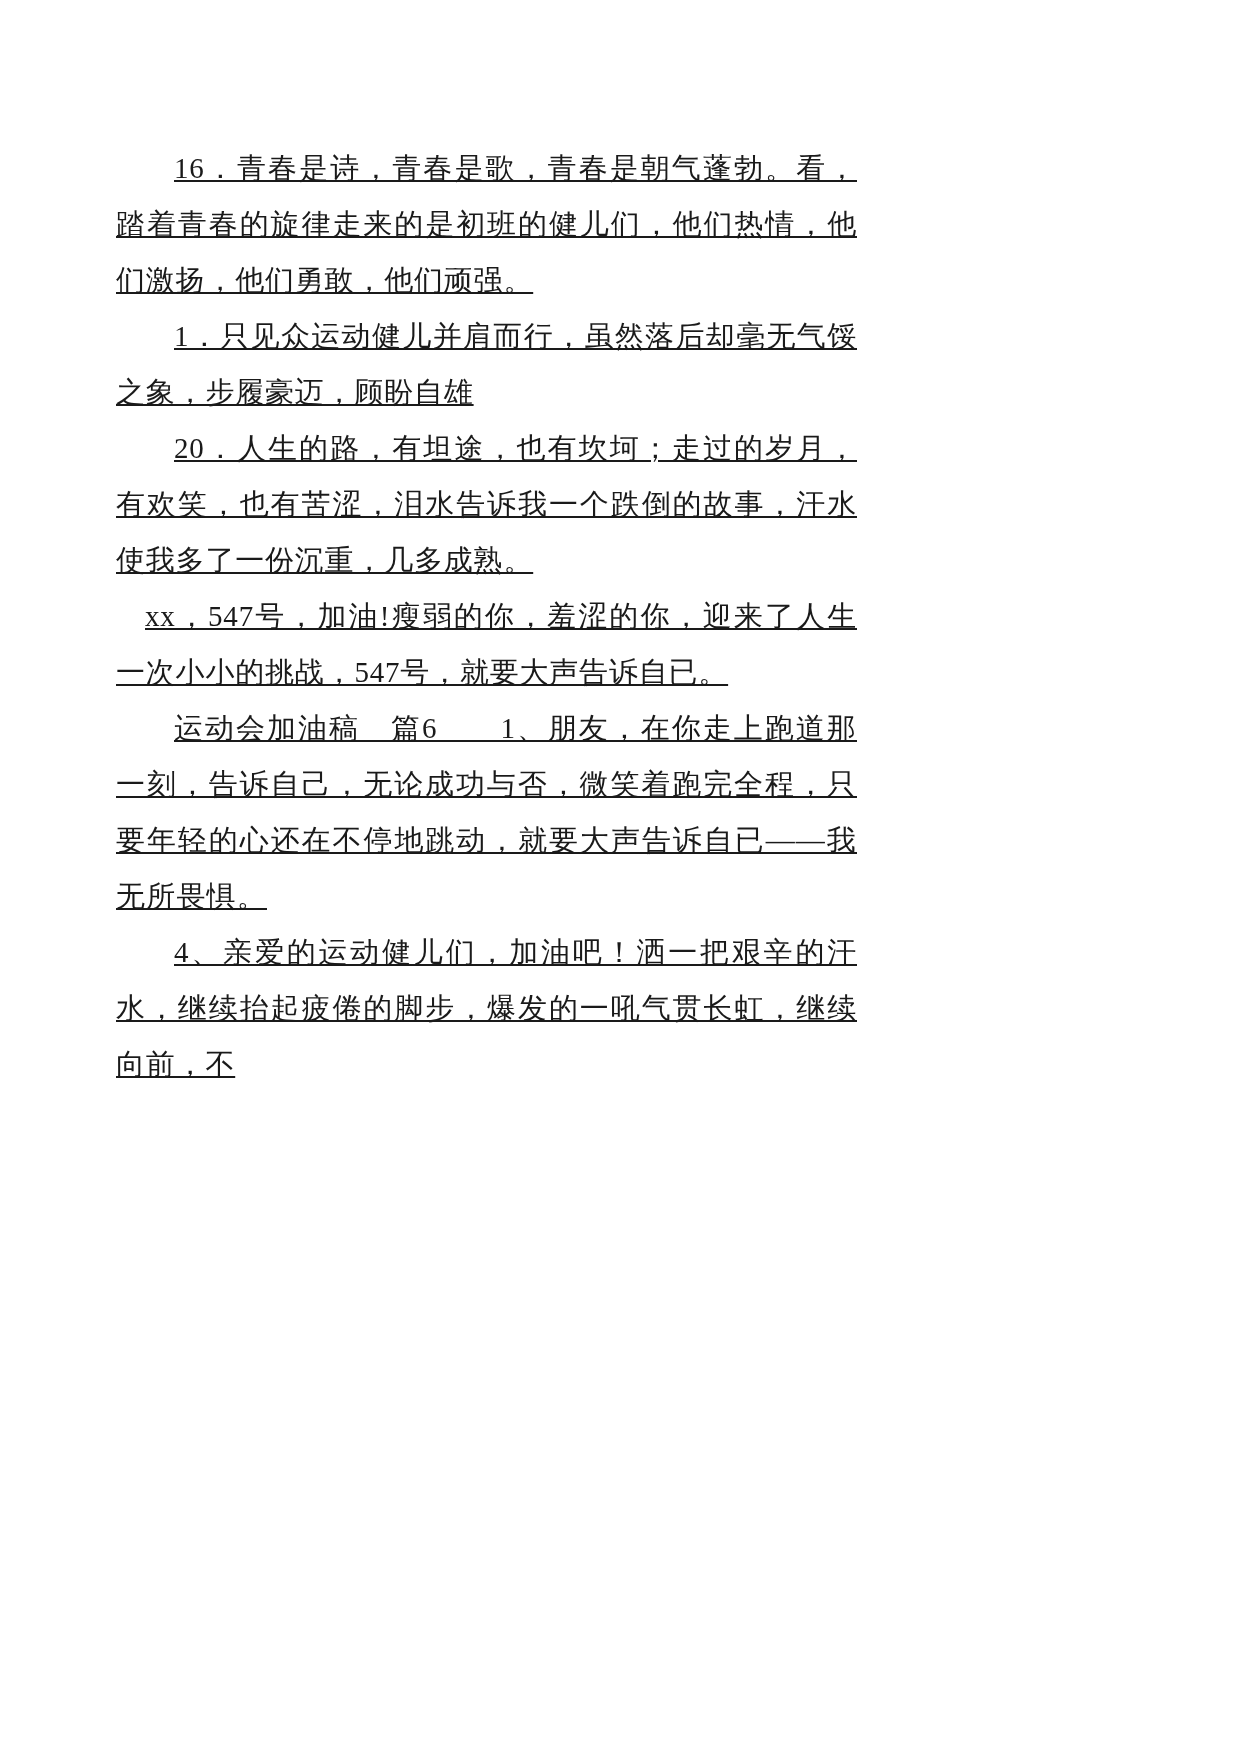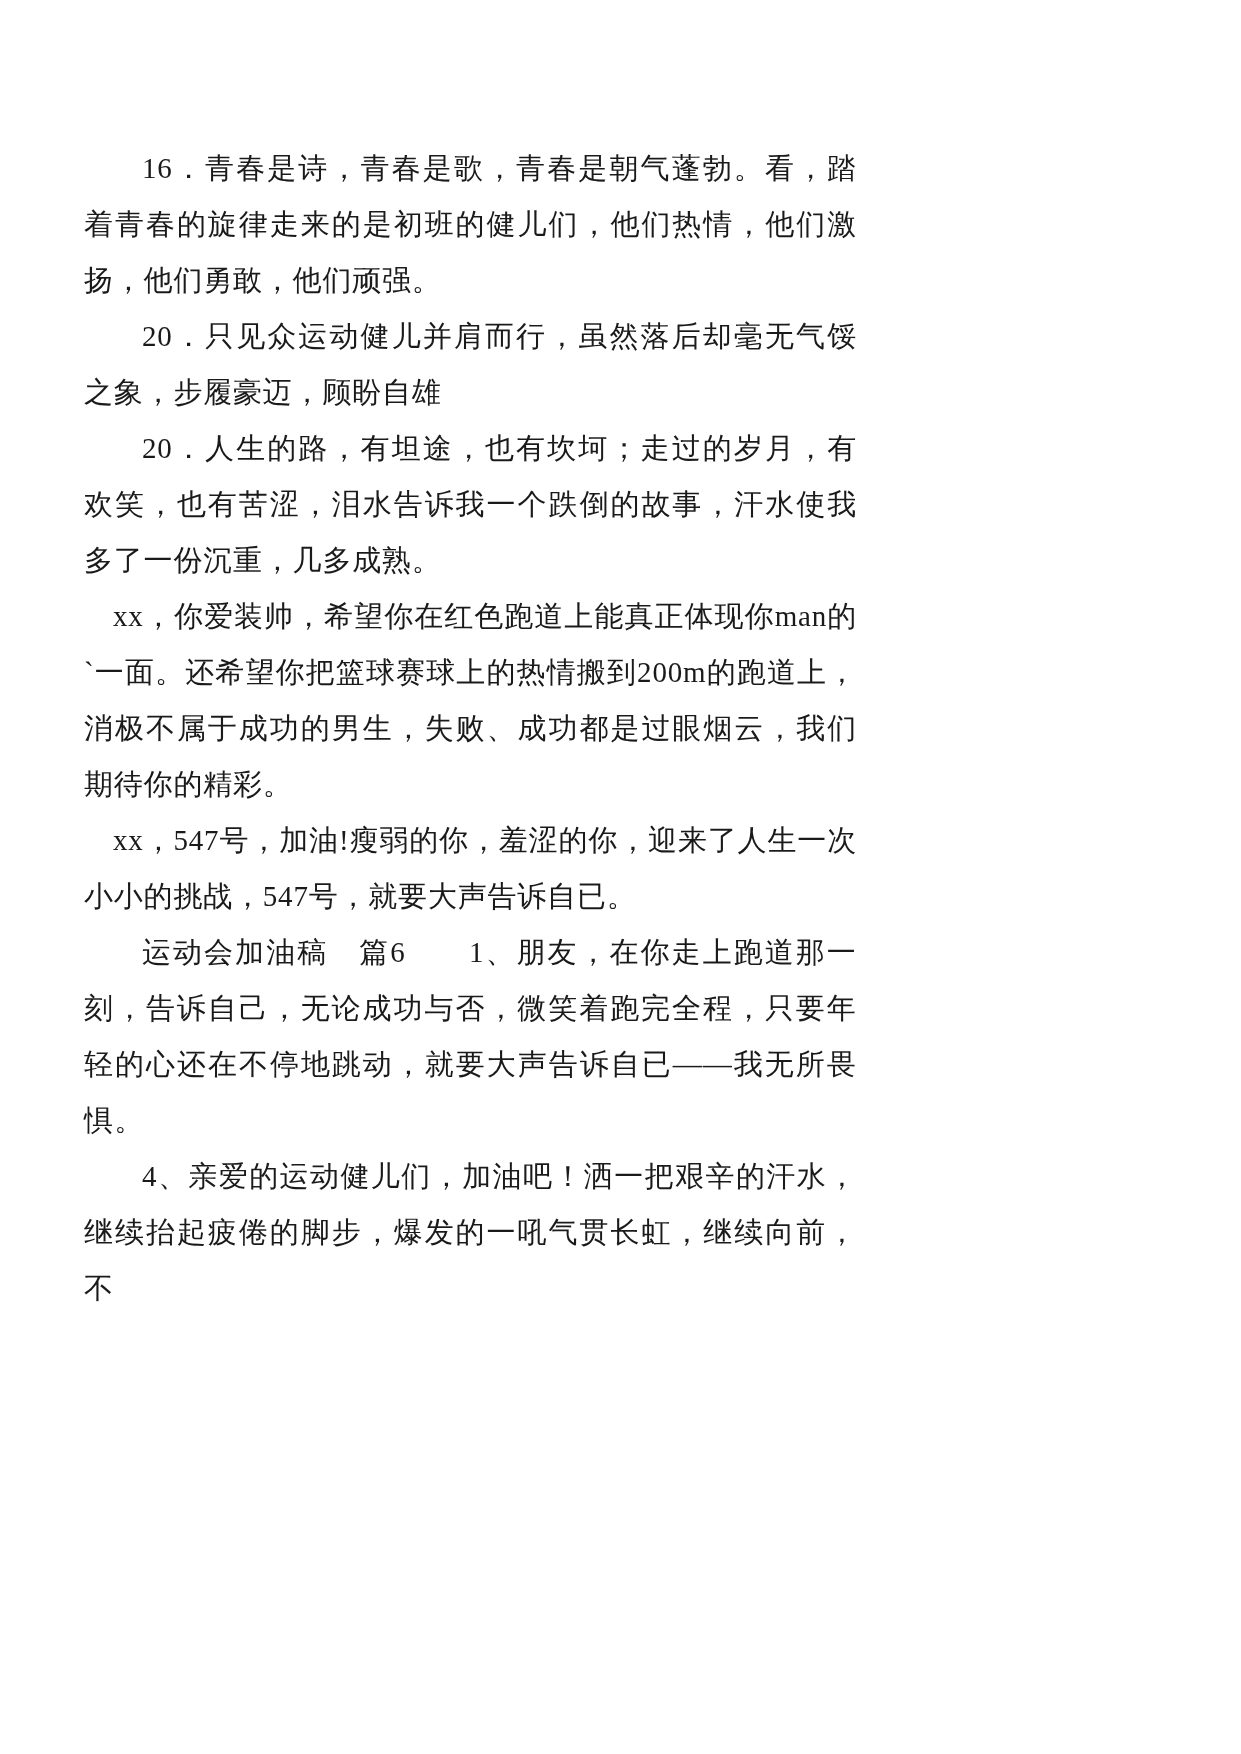--- a/index.html
+++ b/index.html
@@ -12,21 +12,22 @@
     height: 1754px;
     font-family: "Liberation Serif", "DejaVu Serif", serif;
     color: #1a1a1a;
     overflow: hidden;
   }
   .page {
     position: relative;
     width: 1012px;
     height: 1754px;
     box-sizing: border-box;
-    padding: 140px 155px 60px 84px;
+    padding: 140px 155px 60px 116px;
+    text-decoration: underline;
   }
   .doc-body {
     font-size: 29px;
     line-height: 56px;
     letter-spacing: 0.8px;
     text-align: justify;
     text-justify: inter-ideograph;
   }
   p.para {
     margin: 0 0 0 0;
@@ -39,21 +40,20 @@
     letter-spacing: 1.2px;
   }
 </style>
 </head>
 <body>
 
 <div class="page">
   <div class="doc-body">
 
     <p class="para">16．青春是诗，青春是歌，青春是朝气蓬勃。看，踏着青春的旋律走来的是初班的健儿们，他们热情，他们激扬，他们勇敢，他们顽强。</p>
-    <p class="para">20．只见众运动健儿并肩而行，虽然落后却毫无气馁之象，步履豪迈，顾盼自雄</p>
+    <p class="para">1．只见众运动健儿并肩而行，虽然落后却毫无气馁之象，步履豪迈，顾盼自雄</p>
     <p class="para">20．人生的路，有坦途，也有坎坷；走过的岁月，有欢笑，也有苦涩，泪水告诉我一个跌倒的故事，汗水使我多了一份沉重，几多成熟。</p>
-    <p class="para small-indent">xx，你爱装帅，希望你在红色跑道上能真正体现你man的`一面。还希望你把篮球赛球上的热情搬到200m的跑道上，消极不属于成功的男生，失败、成功都是过眼烟云，我们期待你的精彩。</p>
     <p class="para small-indent">xx，547号，加油!瘦弱的你，羞涩的你，迎来了人生一次小小的挑战，547号，就要大声告诉自已。</p>
     <p class="para heading-run">运动会加油稿　篇6　　1、朋友，在你走上跑道那一刻，告诉自己，无论成功与否，微笑着跑完全程，只要年轻的心还在不停地跳动，就要大声告诉自已——我无所畏惧。</p>
     <p class="para">4、亲爱的运动健儿们，加油吧！洒一把艰辛的汗水，继续抬起疲倦的脚步，爆发的一吼气贯长虹，继续向前，不</p>
 
   </div>
 </div>
 
 </body></html>

